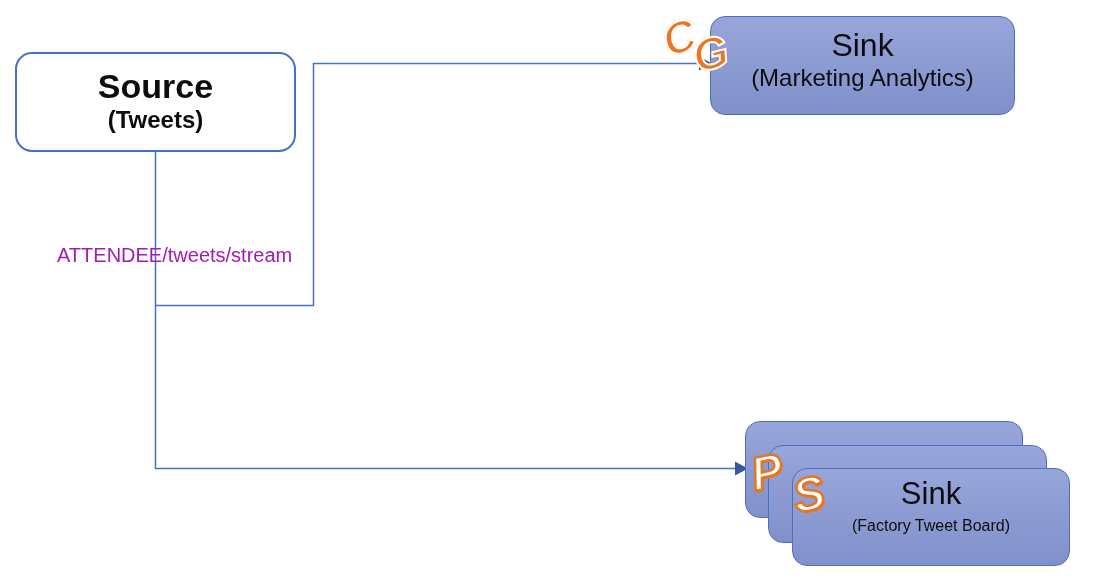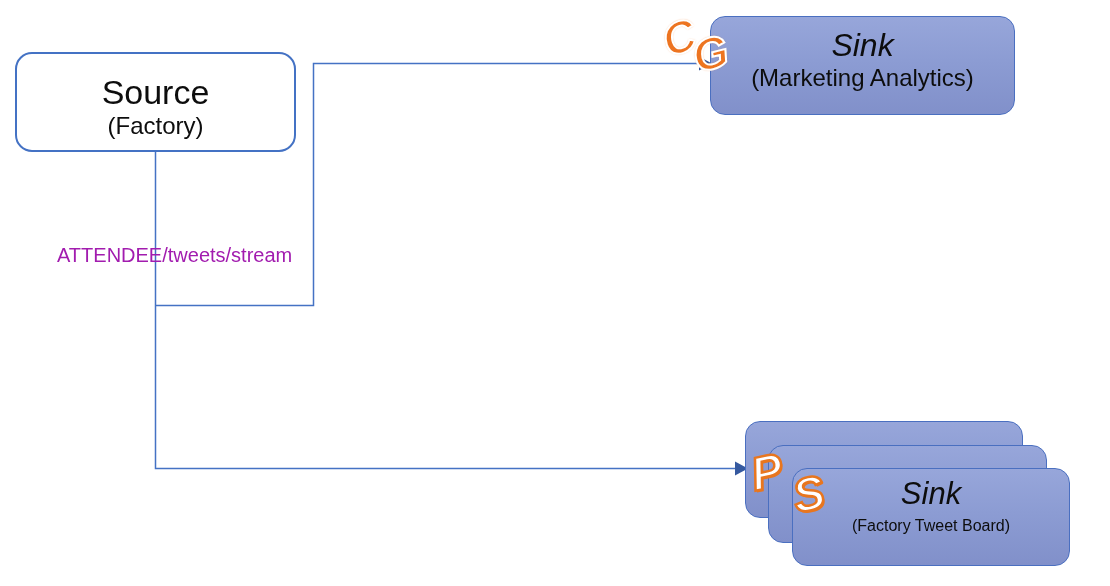--- a/index.html
+++ b/index.html
@@ -28,21 +28,22 @@
     text-align: center;
     z-index: 2;
     color: #0d0d0d;
   }
   .source-node {
     left: 15px; top: 52px;
     width: 281px; height: 100px;
     background: #ffffff;
     border: 2.5px solid #4472c4;
     border-radius: 17px;
-    padding-top: 19px;
+    padding-top: 13px;
+    font-weight: bold;
   }
   .sink-fill {
     background: linear-gradient(180deg, #97a6da 0%, #8c9cd3 45%, #8190ca 100%);
     border: 1.5px solid #4a6fc0;
     border-radius: 15px;
   }
   .marketing-sink {
     left: 710px; top: 16px;
     width: 305px; height: 99px;
     padding-top: 10px;
@@ -61,21 +62,20 @@
     z-index: 3;
   }
   .node-title {
     font-size: 34px;
     line-height: 38px;
     letter-spacing: 0;
   }
   .sink-title {
     font-size: 32px;
     line-height: 36px;
-    font-style: italic;
   }
   .node-subtitle {
     font-size: 24px;
     line-height: 26px;
     margin-top: 2px;
   }
   .factory-sink .sink-title { font-size: 31px; line-height: 34px; }
   .factory-sink .node-subtitle { font-size: 16px; }
   .connector-label {
     position: absolute;
@@ -119,21 +119,21 @@
 
   <svg class="connector-layer" viewBox="0 0 1110 586">
     <path d="M155.5,151 V468.5 H742" fill="none" stroke-width="1.5" stroke="#4472c4"></path>
     <path d="M155.5,305.5 H313.5 V63.5 H704" fill="none" stroke-width="1.5" stroke="#4472c4"></path>
     <polygon points="699,56.5 699,70.5 712,63.5" fill="#35599f"></polygon>
     <polygon points="735,461.5 735,475.5 748,468.5" fill="#35599f"></polygon>
   </svg>
 
   <div class="node source-node">
     <div class="node-title">Source</div>
-    <div class="node-subtitle">(Factory)</div>
+    <div class="node-subtitle">(Tweets)</div>
   </div>
 
   <div class="connector-label">ATTENDEE/tweets/stream</div>
 
   <div class="node sink-fill marketing-sink">
     <div class="node-title sink-title">Sink</div>
     <div class="node-subtitle">(Marketing Analytics)</div>
   </div>
 
   <div class="badge cg-badge">

